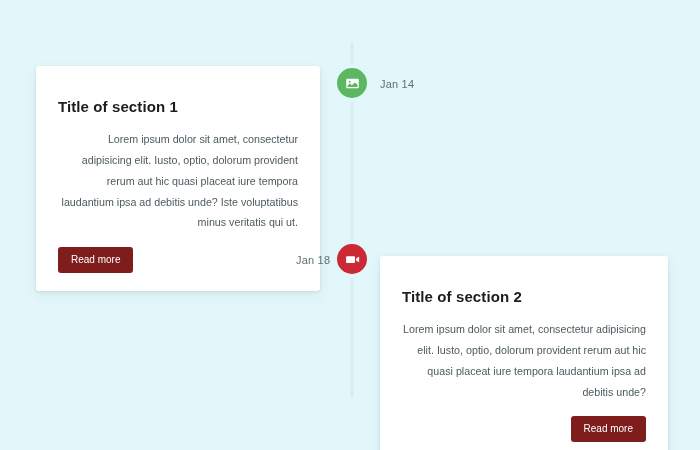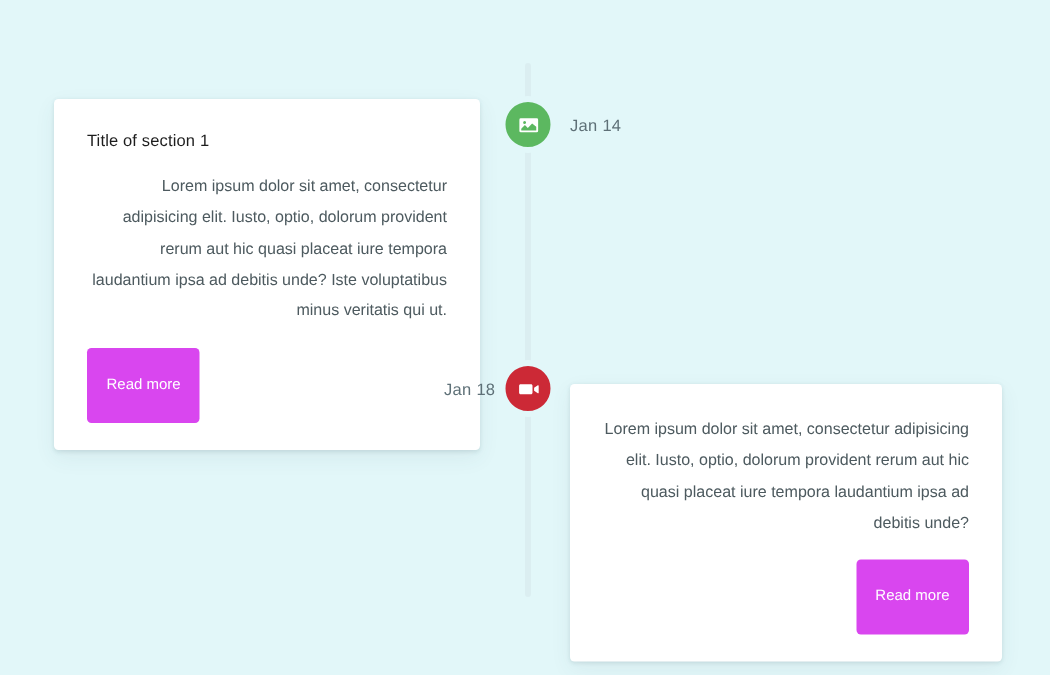--- a/index.html
+++ b/index.html
@@ -67,23 +67,23 @@
   .card {
     position: absolute;
     background: #ffffff;
     border-radius: 3px;
     box-sizing: border-box;
     box-shadow: 0 1px 3px rgba(60, 90, 100, .14), 0 5px 14px rgba(60, 90, 100, .07);
     padding: 20px 22px 18px 22px;
   }
 
   .card-title {
-    margin: 2px 0 14px 0;
-    font-size: 11px;
-    font-weight: normal;
+    margin: 12px 0 14px 0;
+    font-size: 15px;
+    font-weight: bold;
     color: #1d1d1d;
     letter-spacing: .1px;
   }
 
   .card-body {
     margin: 0;
     font-size: 10.7px;
     line-height: 1.95;
     color: #4d5a5f;
     text-align: right;
@@ -91,28 +91,28 @@
 
   .card-actions {
     margin-top: 14px;
     display: flex;
   }
   .card-actions.align-left  { justify-content: flex-start; }
   .card-actions.align-right { justify-content: flex-end; }
 
   .read-more-btn {
     display: inline-block;
-    background: #d946ef;
+    background: #7f1d1d;
     color: #ffffff;
     border: none;
     border-radius: 3px;
     font-family: "Liberation Sans", sans-serif;
     font-size: 10px;
     line-height: 1;
-    padding: 20px 13px;
+    padding: 8px 13px;
     cursor: pointer;
   }
 
   
   #entry-1 .marker { left: 333px; top: 64px; }
   #entry-1 .date-label { left: 380px; top: 79px; }
   #card-1 {
     left: 36px;
     top: 66px;
     width: 284px;
@@ -162,20 +162,21 @@
       <span>
         <svg width="15" height="15" viewBox="0 0 24 24" aria-hidden="true">
           <path fill="#ffffff" d="M14.4 6.6H3.3c-.9 0-1.6.7-1.6 1.6v7.6c0 .9.7 1.6 1.6 1.6h11.1c.9 0 1.6-.7 1.6-1.6V8.2c0-.9-.7-1.6-1.6-1.6zm7.3 1.2-4 2.6v3.2l4 2.6c.4.3.9 0 .9-.5V8.3c0-.5-.5-.8-.9-.5z"></path>
         </svg>
       </span>
     </div>
 
     <div class="date-label">Jan 18</div>
 
     <div class="card" id="card-2">
+      <h3 class="card-title">Title of section 2</h3>
       <p class="card-body">Lorem ipsum dolor sit amet, consectetur adipisicing elit. Iusto, optio, dolorum provident rerum aut hic quasi placeat iure tempora laudantium ipsa ad debitis unde?</p>
       <div class="card-actions align-right">
         <button class="read-more-btn">Read more</button>
       </div>
     </div>
 
   </div>
 
 </div>
 

